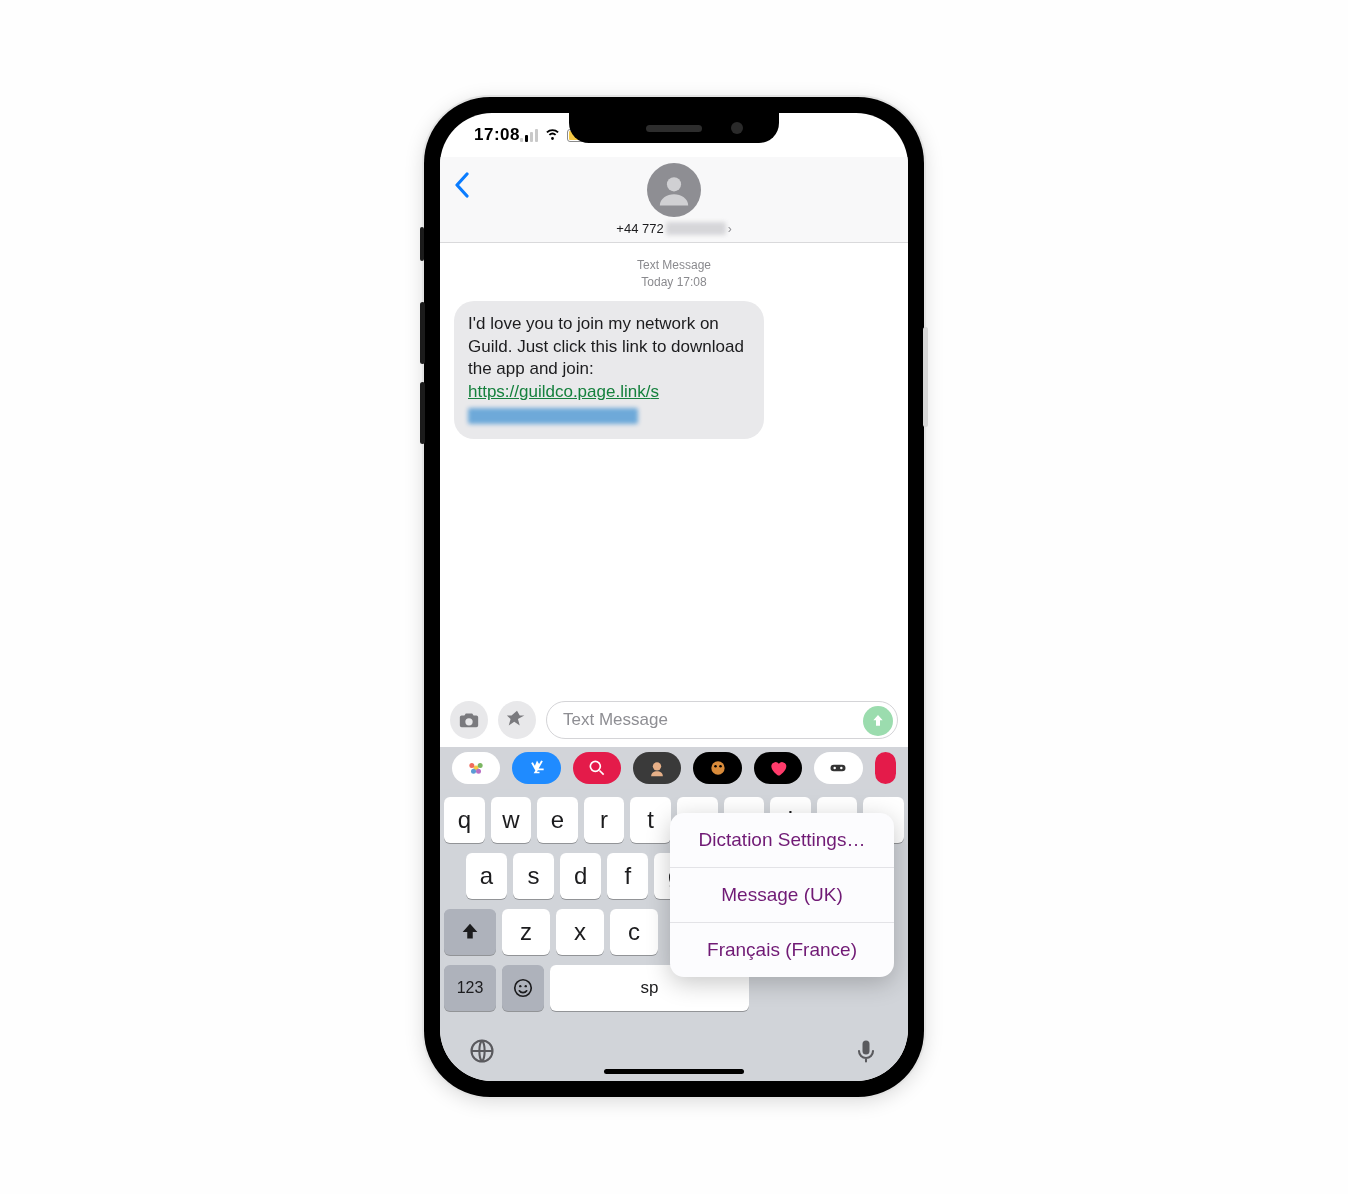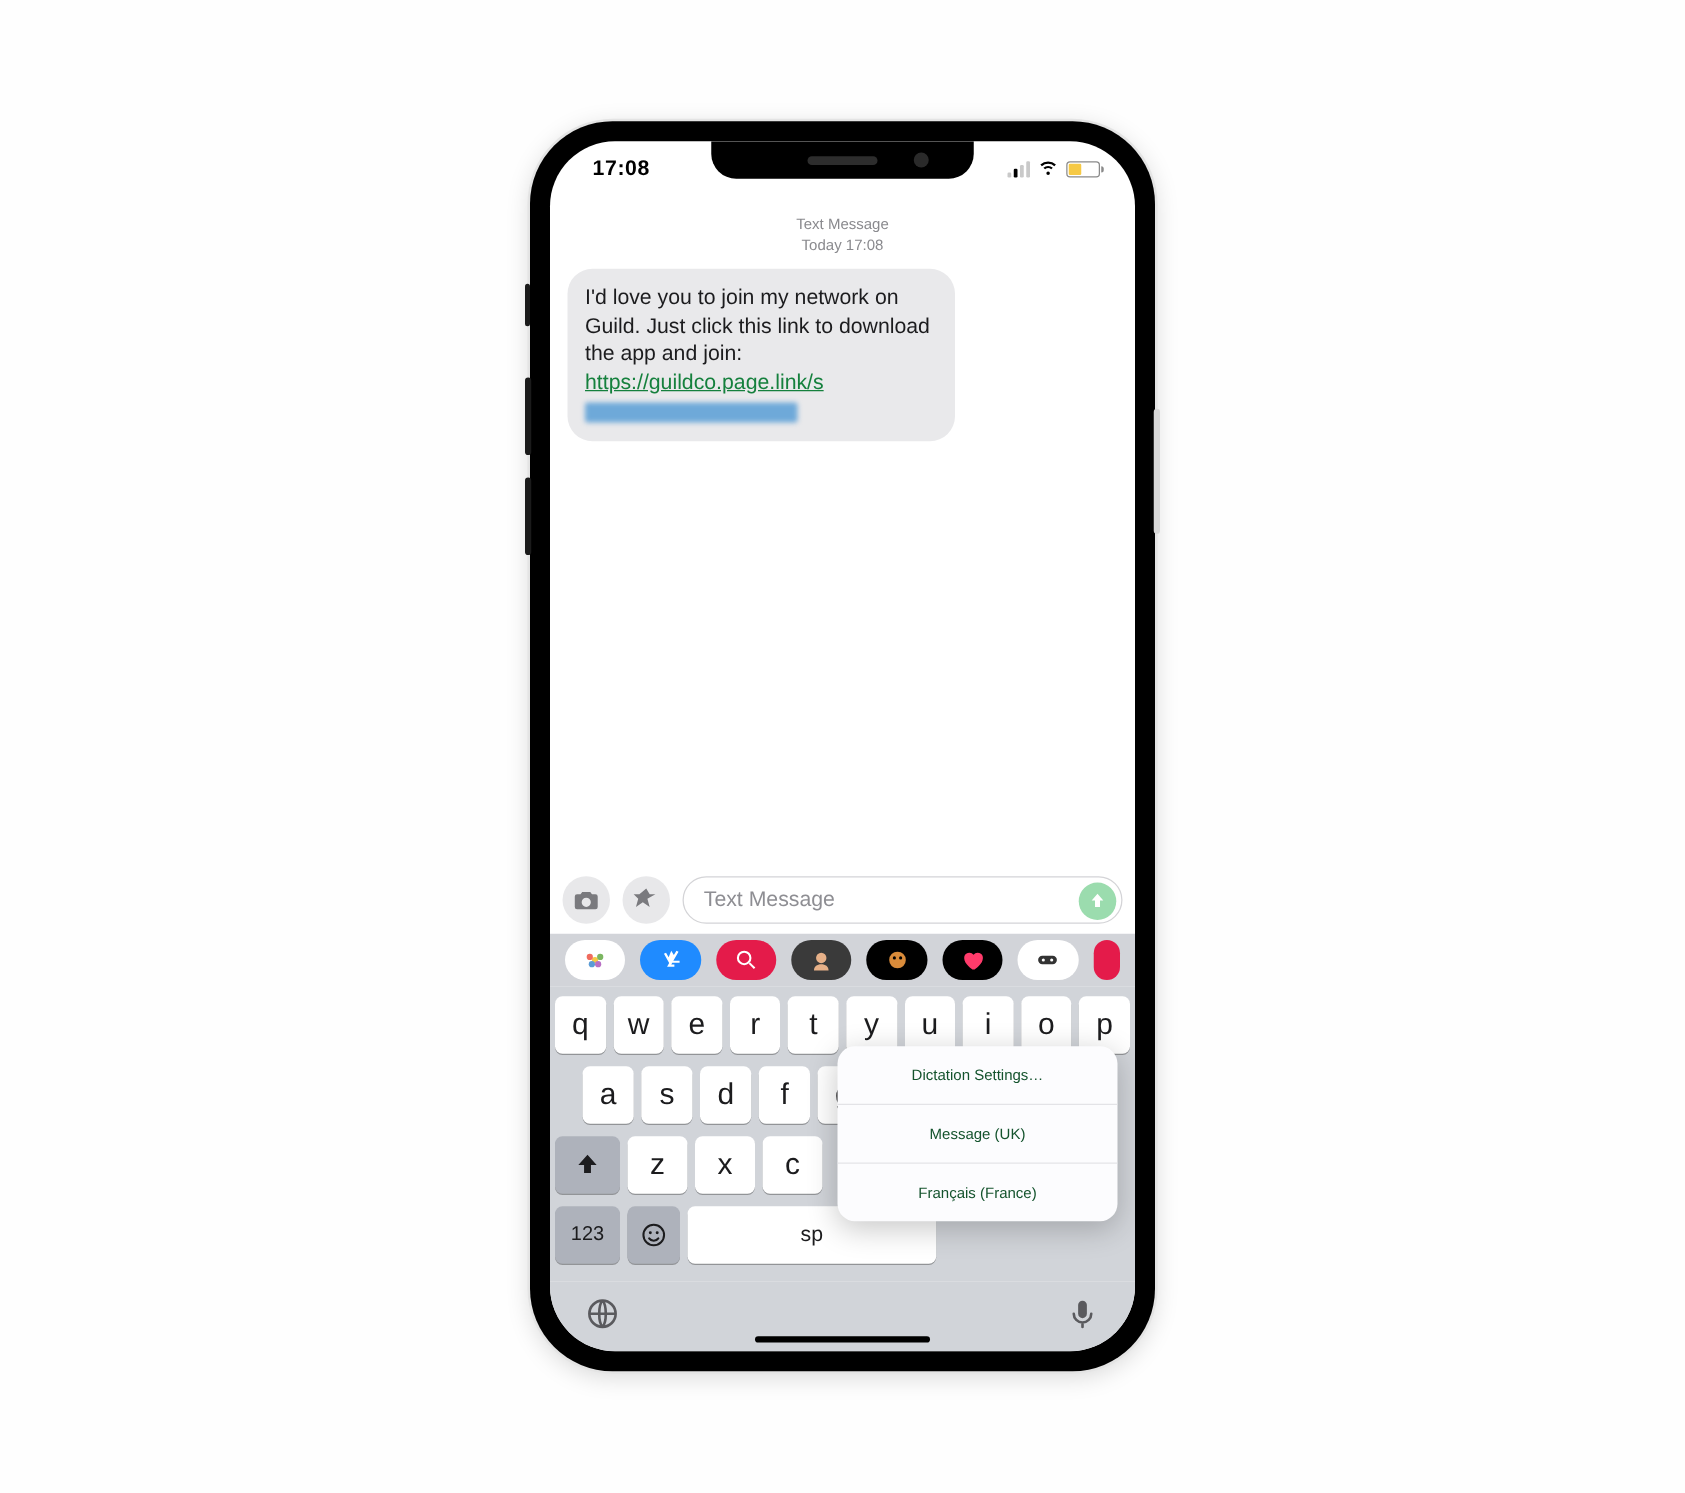--- a/index.html
+++ b/index.html
@@ -36,21 +36,21 @@
   .notch {
     position: absolute; top: 0; left: 50%; transform: translateX(-50%);
     width: 210px; height: 30px; background: #000;
     border-bottom-left-radius: 20px; border-bottom-right-radius: 20px;
     z-index: 50;
     display:flex; align-items:center; justify-content:center; gap:22px;
   }
   .notch .speaker{ width:56px; height:7px; background:#2d2d2d; border-radius:4px;}
   .notch .cam{ width:12px; height:12px; background:#2a2a2a; border-radius:50%; position:absolute; right:36px; top:9px;}
   .status-bar {
-    height: 44px; display:flex; align-items:center; justify-content:space-between;
+    height: 44px; display:flex; align-items:center; 
     padding: 0 28px 0 34px; font-weight:600; font-size:17px; letter-spacing:.5px;
   }
   .status-icons{display:flex; align-items:center; gap:6px;}
   .signal{display:flex; align-items:flex-end; gap:2px;}
   .signal i{width:3px; background:#000; border-radius:1px;}
   .signal i:nth-child(1){height:4px; background:#c9c9c9;}
   .signal i:nth-child(2){height:7px;}
   .signal i:nth-child(3){height:10px; background:#c9c9c9;}
   .signal i:nth-child(4){height:13px; background:#c9c9c9;}
   .wifi svg{width:17px;height:17px;}
@@ -107,21 +107,21 @@
   .key.fn{background:#aeb2bb;font-size:17px;}
   .key.space{flex:4;font-size:17px;}
   .key.shift svg, .key.del svg{width:22px;height:22px;fill:#1c1c1e;}
 
   .dictation-popup{
     position:absolute; right:14px; bottom:104px;
     background:#fcfcfe;border-radius:14px;box-shadow:0 6px 24px rgba(0,0,0,.22);
     width:224px; overflow:hidden; z-index:40;
   }
   .dictation-popup .item{
-    padding:16px 14px;font-size:12px;color:#14532d;text-align:center;cursor:pointer;
+    padding:16px 14px;font-size:19px;color:#701a75;text-align:center;cursor:pointer;
   }
   .dictation-popup .item + .item{border-top:1px solid #e3e3e7;}
 
   .kb-footer{height:56px;background:#d1d4d9;display:flex;align-items:center;justify-content:space-between;padding:0 28px;}
   .kb-footer svg{width:28px;height:28px;fill:#5a5a5e;cursor:pointer;}
 
   .home-ind{position:absolute;bottom:7px;left:50%;transform:translateX(-50%);width:140px;height:5px;background:#000;border-radius:3px;}
 </style>
 </head>
 <body>
@@ -151,20 +151,38 @@
           <svg viewBox="0 0 24 24">
               <path fill="#000" d="M12 18.5a2 2 0 100 4 2 2 0 000-4zm-5.3-4.2a8 8 0 0110.6 0l-1.8 1.8a5.5 5.5 0 00-7 0zm-3.5-3.5a13 13 0 0117.6 0l-1.8 1.8a10.5 10.5 0 00-14 0z"></path>
             </svg>
         </span>
         <span class="battery">
             <i></i>
           </span>
       </div>
     </div>
 
+    <div class="nav-header">
+      <span class="back-chevron">
+        <svg width="16" height="26" viewBox="0 0 16 26">
+            <path d="M13 2 L3 13 L13 24" stroke="#0a7cff" stroke-width="3.2" fill="none" stroke-linecap="round" stroke-linejoin="round"></path>
+          </svg>
+      </span>
+      <div class="avatar">
+        <svg viewBox="0 0 24 24">
+            <circle cx="12" cy="8" r="5"></circle>
+            <path d="M2 23c0-5 5-8 10-8s10 3 10 8z"></path>
+          </svg>
+      </div>
+      <div class="contact-line">
+        <span class="contact-num">+44 772</span>
+        <span class="num-blur"></span>
+        <span class="chev-sm">›</span>
+      </div>
+    </div>
 
     <div class="thread">
       <div class="thread-meta">
         <div>Text Message</div>
         <div>Today 17:08</div>
       </div>
       <div class="bubble">
         <span>I'd love you to join my network on Guild. Just click this link to download the app and join: </span><a href="#"><span>https://guildco.page.link/</span><span>s</span></a><span class="link-blur"></span>
       </div>
     </div>

